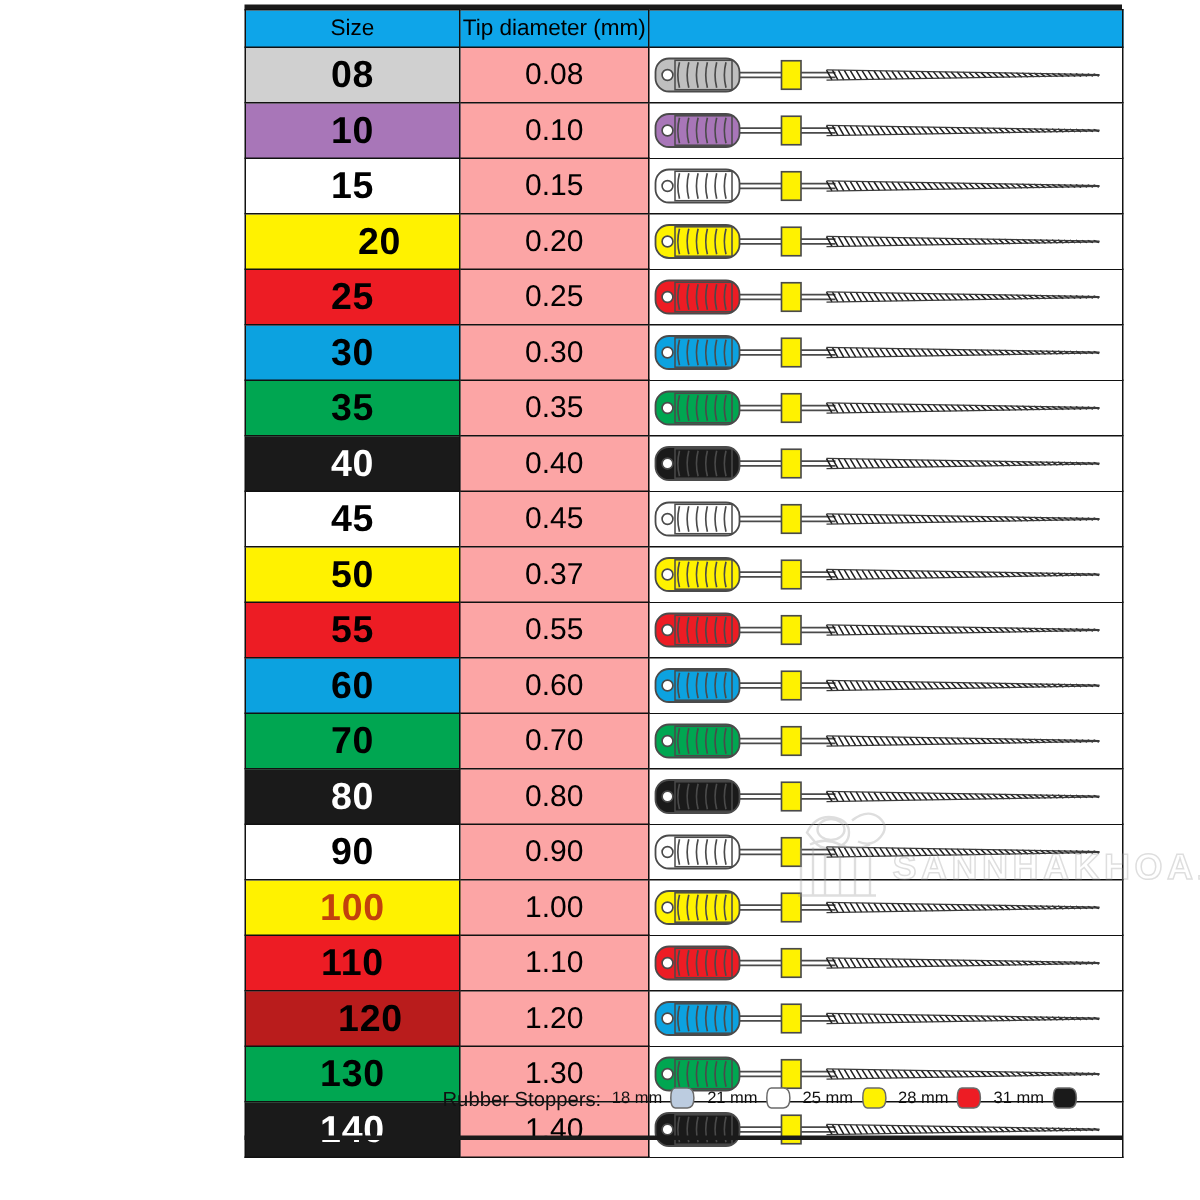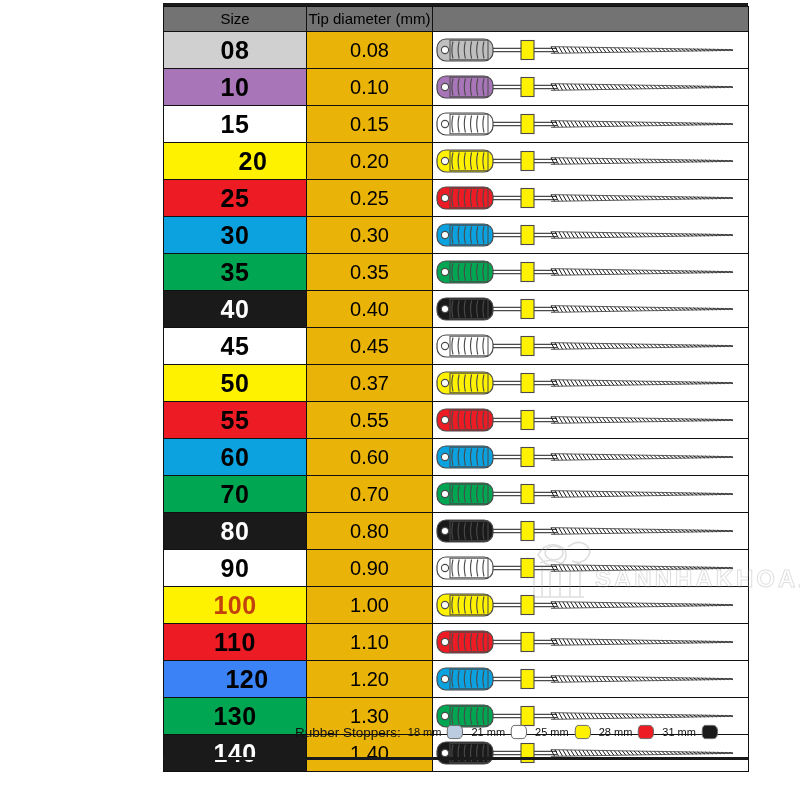--- a/index.html
+++ b/index.html
@@ -46,36 +46,36 @@
     padding: 0;
     margin: 0;
     text-align: center;
     vertical-align: middle;
   }
 
   th.hdr {
     font-size: 15px;
     font-weight: normal;
     color: #000;
-    background: #737373;
+    background: #0ea5e9;
     height: 24px;
     line-height: 24px;
   }
   th.hdr-blank { border-right: none; }
 
   td.size-cell {
     font-size: 25px;
     font-weight: bold;
     letter-spacing: 0.5px;
   }
   td.diam-cell {
     font-size: 20px;
     font-weight: normal;
     color: #000;
-    background: #eab308;
+    background: #fca5a5;
   }
   td.instr-cell {
     background: #ffffff;
     border-right: none;
     position: relative;
     padding: 0;
   }
 
   
   .top-rule {
@@ -2211,21 +2211,21 @@
                 <path d="M38.6 9.5 q-2.2 8.5 0 17" fill="none" stroke="#4a4a4a" stroke-width="1.1"></path>
                 <path d="M44.8 9.5 q-2.2 8.5 0 17" fill="none" stroke="#4a4a4a" stroke-width="1.1"></path>
                 <path d="M51 9.5 q-2.2 8.5 0 17" fill="none" stroke="#4a4a4a" stroke-width="1.1"></path>
     <circle cx="12" cy="18" r="3.6" fill="#ffffff" stroke="#4a4a4a" stroke-width="1.1"></circle>
 
     <rect x="88" y="8.5" width="13" height="19" fill="#FFF200" stroke="#4a4a4a" stroke-width="1.1"></rect>
   </svg>
             </td>
           </tr>
           <tr>
-            <td class="size-cell" style="background: #3b82f6; color: rgb(0, 0, 0); padding-left: 24px;">120</td>
+            <td class="size-cell" style="background: #b91c1c; color: rgb(0, 0, 0); padding-left: 24px;">120</td>
             <td class="diam-cell">1.20</td>
             <td class="instr-cell">
   <svg class="file-svg" width="316" height="36" viewBox="0 0 316 36">
 
     <line x1="60" y1="16.4" x2="124" y2="16.4" stroke="#4a4a4a" stroke-width="1.2"></line>
     <line x1="60" y1="19.6" x2="124" y2="19.6" stroke="#4a4a4a" stroke-width="1.2"></line>
 
     <g>
                   <path d="M118.00 14.70
                         L121.64 21.30" stroke="#1c1c1c" stroke-width="1" fill="none"></path>

